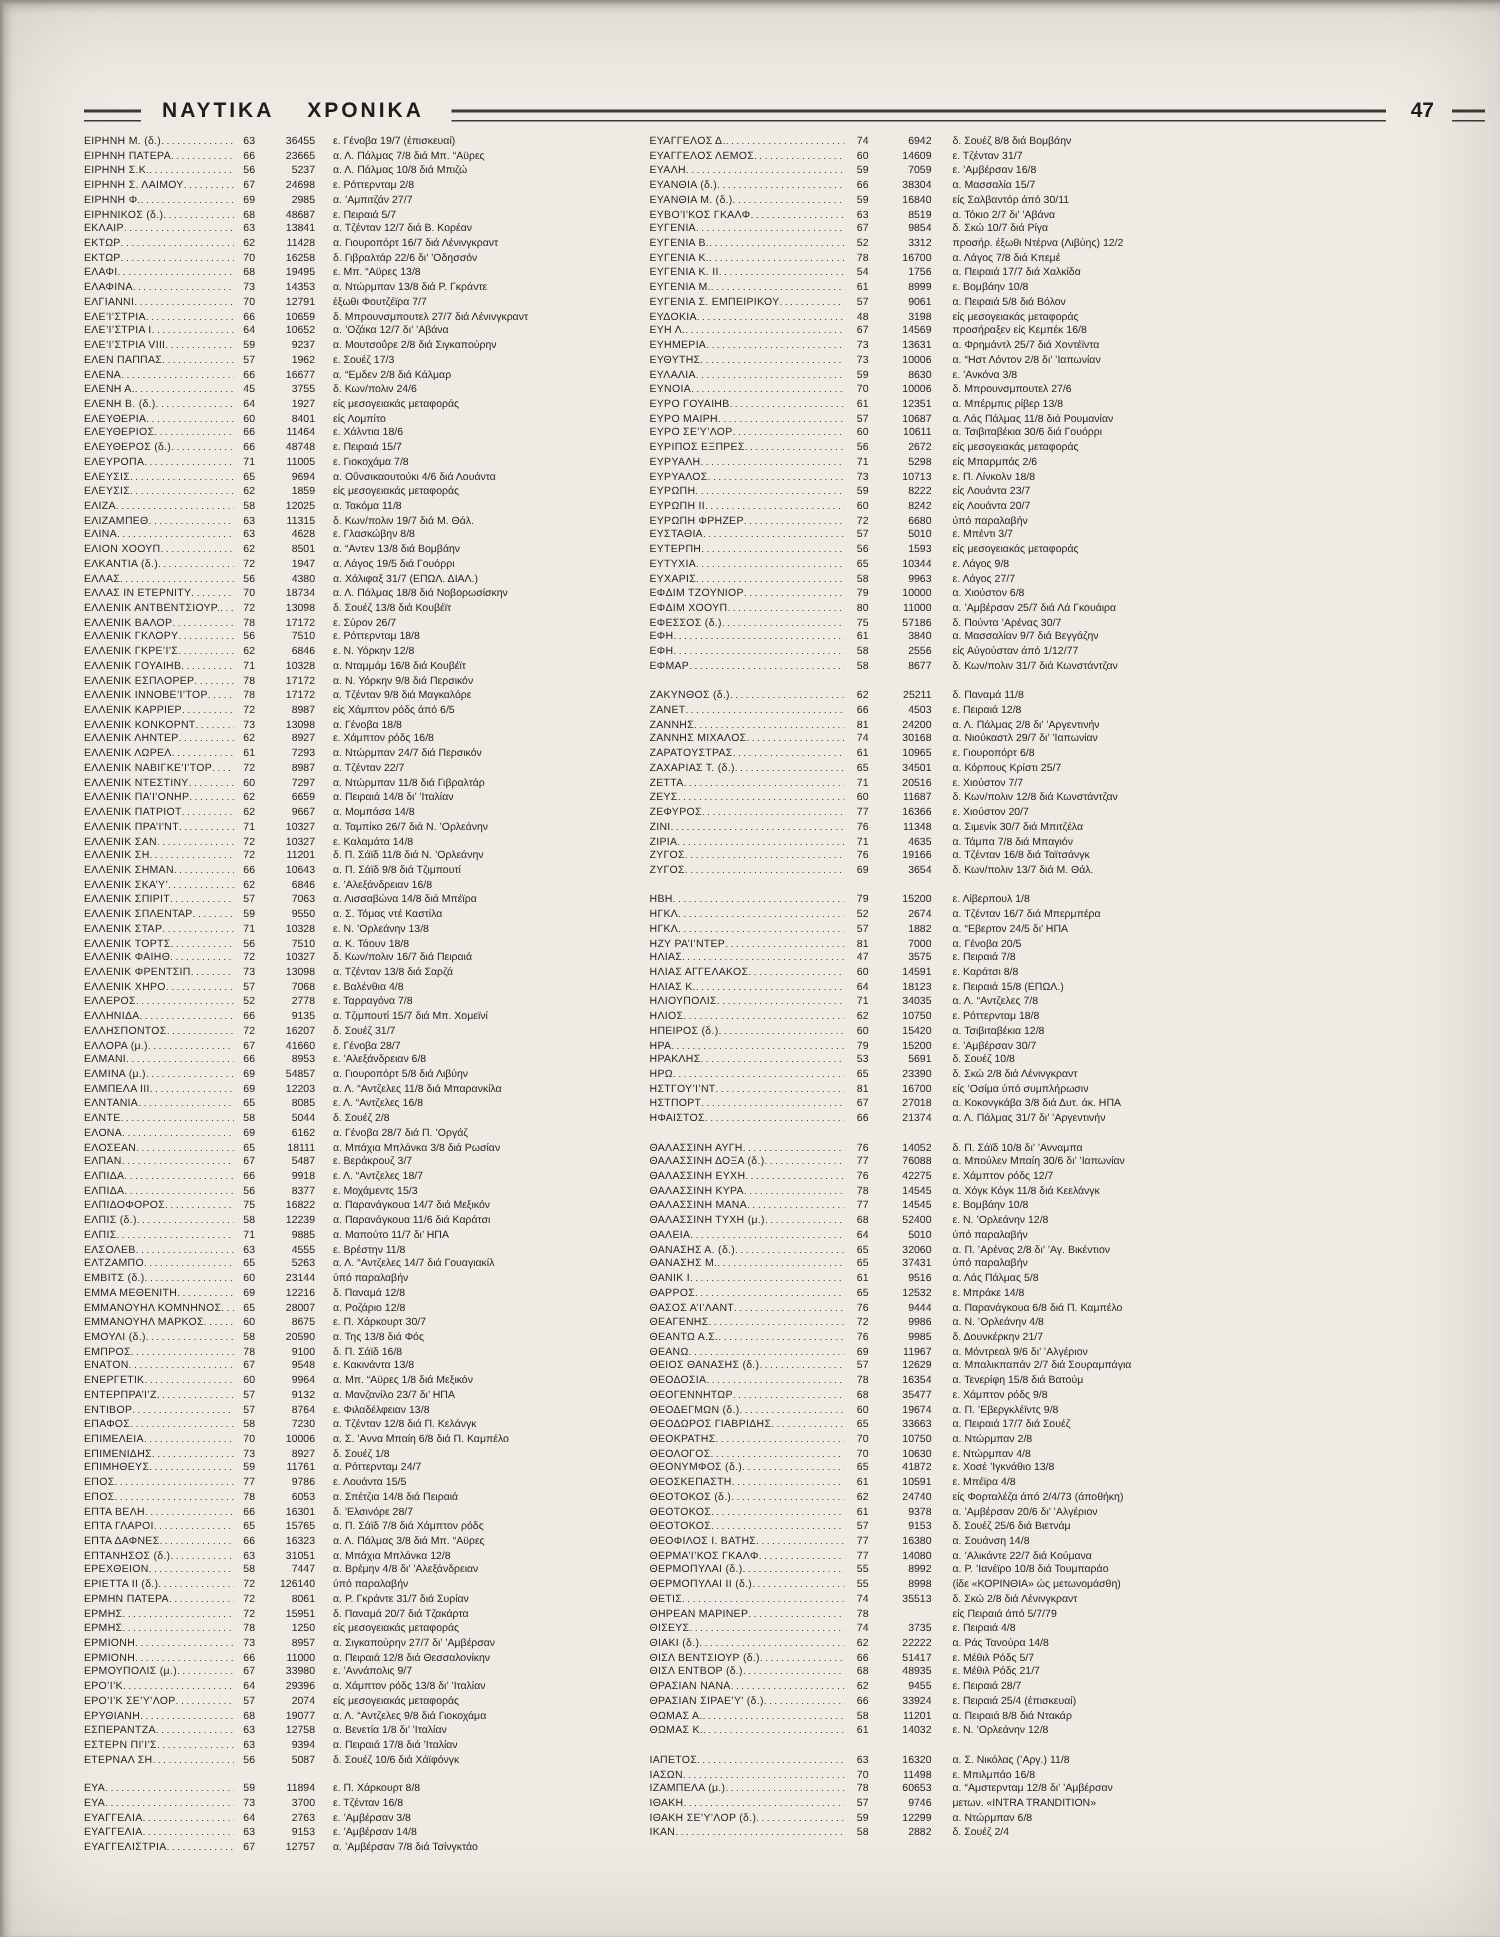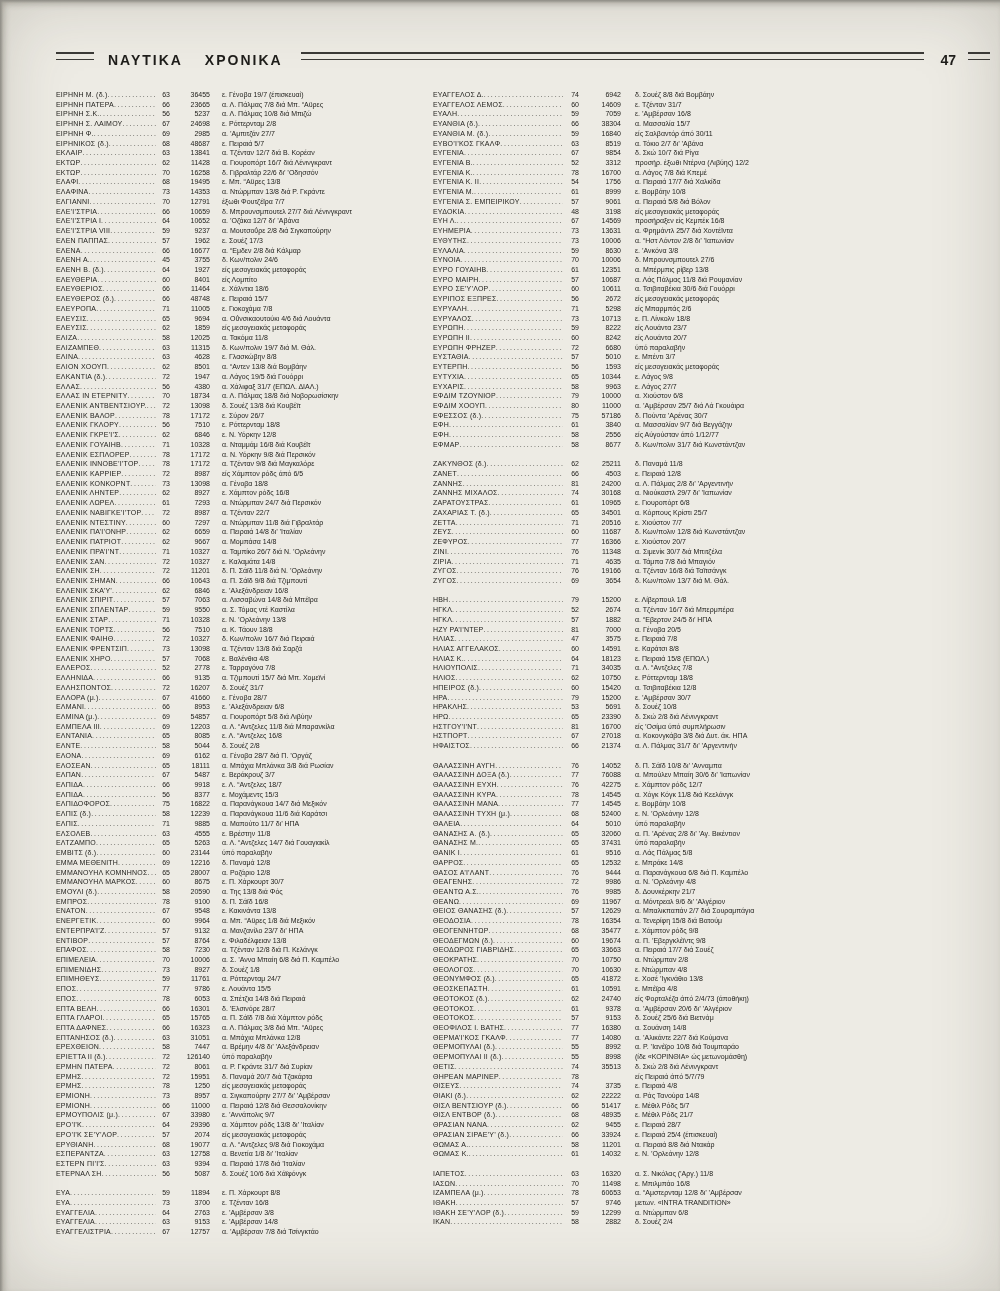--- a/index.html
+++ b/index.html
@@ -4,21 +4,21 @@
 <style>
   html,body{margin:0;padding:0;}
   body{width:1000px;height:1291px;position:relative;background:#b4b2ac;
        font-family:"Liberation Sans",sans-serif;}
   .page{position:absolute;inset:0;background:#edebe4;overflow:hidden;color:#24231f;
         box-shadow:inset 0 0 70px rgba(70,65,50,.20), inset 4px 4px 6px rgba(60,55,45,.30);}
   .page::before{content:"";position:absolute;left:0;top:0;width:100%;height:3px;
         background:linear-gradient(#8f8d86,rgba(143,141,134,0));}
   .page::after{content:"";position:absolute;left:0;top:0;width:3px;height:100%;
         background:linear-gradient(90deg,#8f8d86,rgba(143,141,134,0));}
-  .header{position:absolute;left:56px;top:52px;width:934px;display:flex;align-items:flex-start;}
+  .header{position:absolute;left:56px;top:65px;width:934px;display:flex;align-items:flex-end;}
   .dbl{height:5px;border-top:2px solid #3a3936;border-bottom:1px solid #3a3936;}
   .dbl-left{width:38px;}
   .dbl-mid{flex:1;margin:0 16px 0 18px;}
   .dbl-right{width:22px;margin-left:12px;}
   .title{font-size:14px;font-weight:bold;letter-spacing:2px;word-spacing:16px;color:#1e1d1a;margin-left:14px;}
   .pageno{font-size:14px;font-weight:bold;color:#1e1d1a;}
   .cols{position:absolute;left:56px;top:90px;width:936px;display:flex;}
   .col{flex:none;}
   .col-1{width:377px;}
   .col-2{width:559px;}

